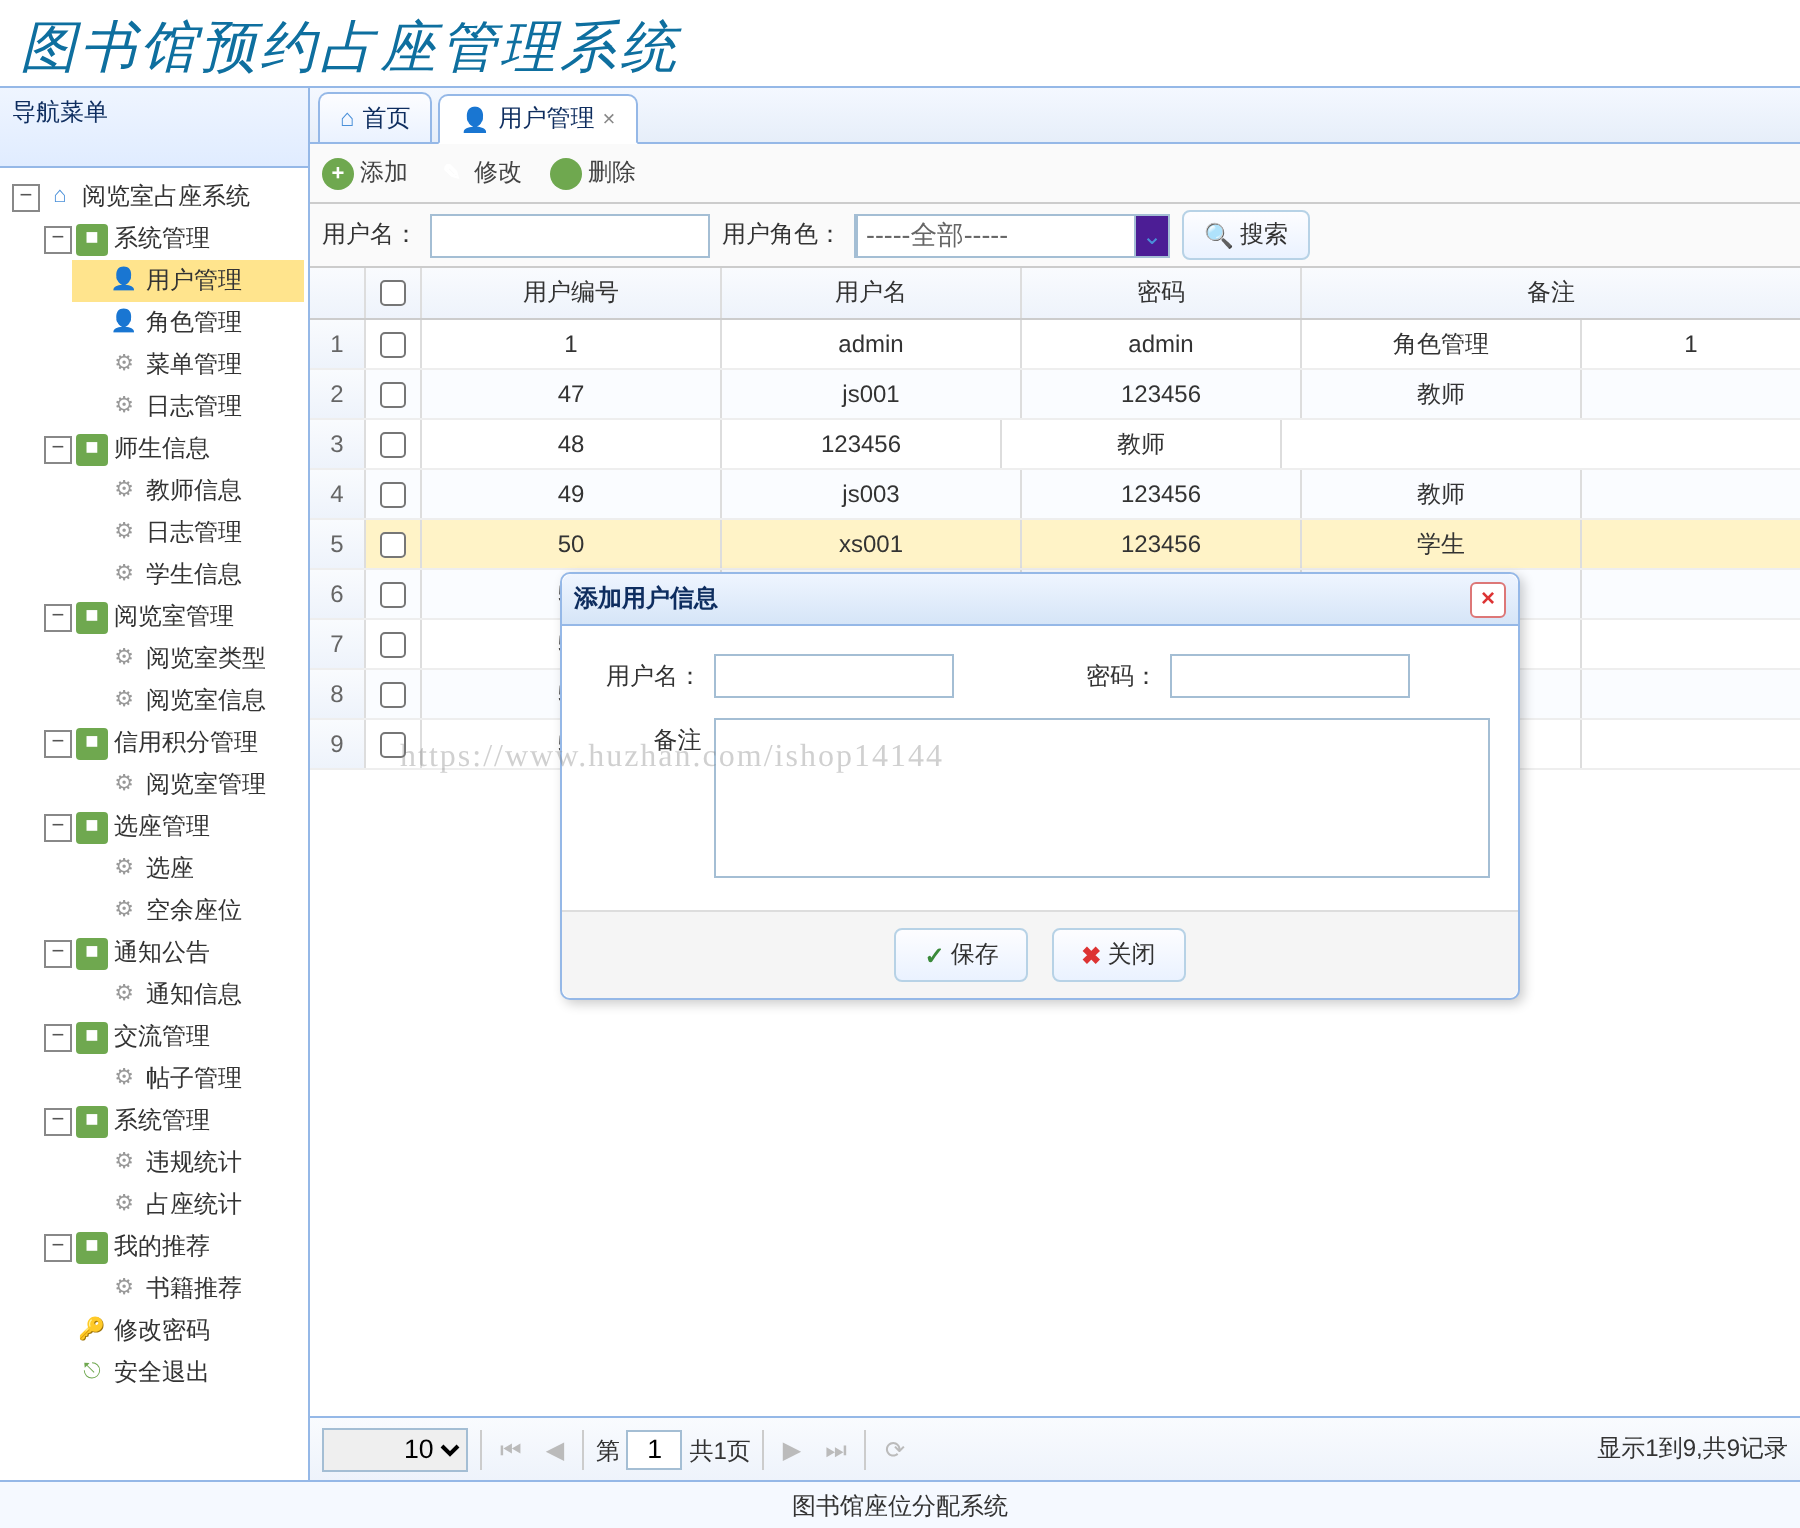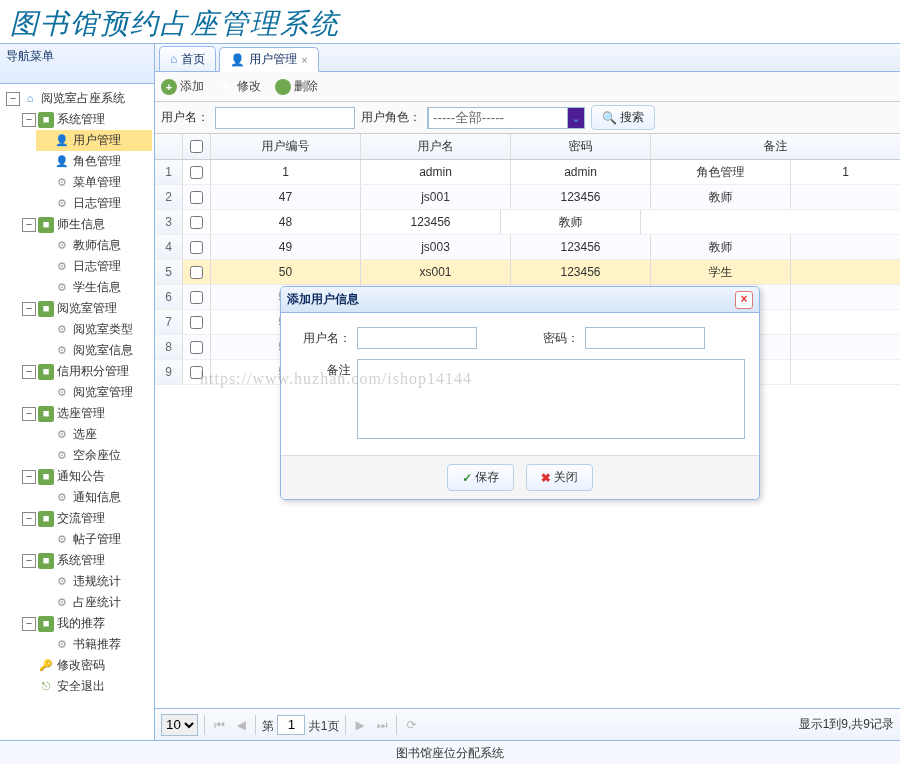--- a/index.html
+++ b/index.html
@@ -59,21 +59,21 @@
 .col-pw { width: 140px; }
 .col-rl { width: 140px; }
 .col-rm { flex: 1; border-right: none !important; }
 .gbody { flex: 1; overflow: auto; }
 .grow { display: flex; height: 25px; border-bottom: 1px solid #eee; }
 .grow:nth-child(even) { background: #fafcff; }
 .grow.selrow { background: #fff3c7; }
 .grow .col-rn { background: linear-gradient(#f9fbfe,#eef3fb); color: #666; }
 
 .pager { height: 32px; border-top: 1px solid #95b8e7; background: linear-gradient(#f9fbfe,#eef3fb); display: flex; align-items: center; padding: 0 6px; gap: 6px; }
-.pager select { border: 1px solid #a4bed4; height: 22px; }
+.pager select { border: 1px solid #a4bed4; height: 22px; padding-left: 36px; }
 .pager .nav { color: #bbb; cursor: pointer; padding: 0 3px; }
 .pager .pg input { width: 28px; border: 1px solid #a4bed4; text-align: center; height: 20px; }
 .pager .sep { width: 1px; height: 20px; background: #ccc; }
 .pager .info { margin-left: auto; }
 
 .footer { height: 24px; line-height: 24px; border-top: 1px solid #95b8e7; text-align: center; background: #f5f9ff; }
 
 .dialog { position: absolute; left: 280px; top: 286px; width: 480px; background: #fff; border: 1px solid #95b8e7; border-radius: 5px; box-shadow: 2px 2px 6px rgba(0,0,0,0.2); }
 .dlg-head { height: 26px; background: linear-gradient(#eff5ff,#d6e5f7); border-radius: 5px 5px 0 0; border-bottom: 1px solid #95b8e7; display: flex; align-items: center; padding: 0 6px; color: #0e2d5f; font-weight: bold; }
 .dlg-head .x { margin-left: auto; width: 18px; height: 18px; background: #fff; border: 1px solid #d77; color: #d33; border-radius: 3px; text-align: center; line-height: 15px; cursor: pointer; font-weight: bold; }

